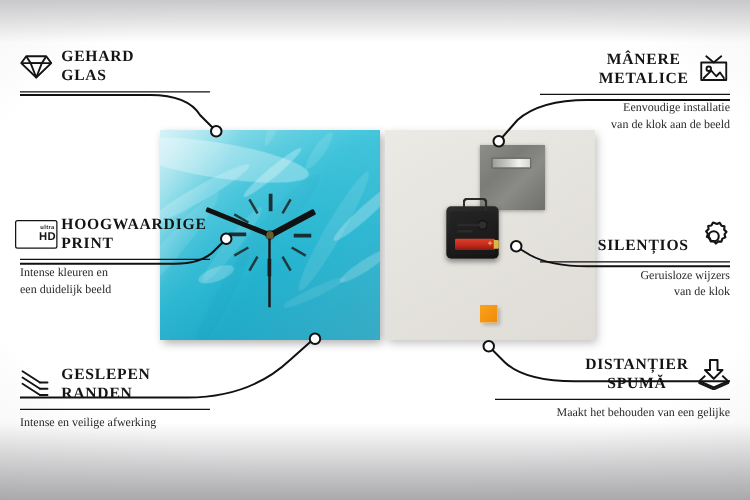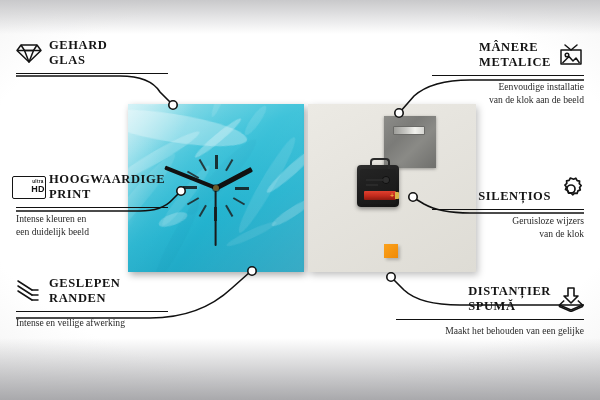--- a/index.html
+++ b/index.html
@@ -79,21 +79,21 @@
 
   
   .lines{position:absolute;inset:0;width:600px;height:400px;pointer-events:none;}
 
   
   .callout{position:absolute;}
   .callout .row{display:flex;align-items:center;gap:7px;}
   .callout.right .row{justify-content:flex-end;}
   .ttl{font-family:"Liberation Serif",serif;font-size:12.5px;font-weight:700;
     letter-spacing:.6px;color:#141414;line-height:1.22;text-transform:uppercase;}
-  .callout.right .ttl{text-align:left;}
+  .callout.right .ttl{text-align:center;}
   .rule{height:1.6px;background:#111;margin:4px 0 5px 0;}
   .desc{font-family:"Liberation Serif",serif;font-size:9.6px;color:#2a2a2a;line-height:1.3;}
   .callout.right .desc{text-align:right;}
   .ico{flex:0 0 auto;width:26px;height:26px;display:flex;align-items:center;justify-content:center;}
   .ico svg{display:block;}
   .hd-box{width:26px;height:21px;border:1.6px solid #141414;border-radius:2px;
     display:flex;flex-direction:column;align-items:center;justify-content:center;line-height:1;padding-left:18px;}
   .hd-box .u{font-family:"Liberation Sans",sans-serif;font-size:4.6px;font-weight:700;letter-spacing:.3px;color:#141414;}
   .hd-box .h{font-family:"Liberation Sans",sans-serif;font-size:9px;font-weight:700;letter-spacing:.2px;color:#141414;margin-top:.5px;}
 </style>
@@ -238,21 +238,21 @@
         </span>
       </span>
       <span class="ttl"><span>HOOGWAARDIGE</span><br><span>PRINT</span></span>
     </div>
     <div class="rule"></div>
     <div class="desc">
       <span>Intense kleuren en</span><br><span>een duidelijk beeld</span>
     </div>
   </div>
 
-  <div class="callout left" style="left:16px;top:276px;width:152px;">
+  <div class="callout left" style="left:16px;top:292px;width:152px;">
     <div class="row">
       <span class="ico">
         <svg width="26" height="24" viewBox="0 0 26 24">
           <g stroke="#141414" stroke-width="1.5" fill="none" stroke-linecap="round">
             <path d="M2,2 L16,11"></path>
               <path d="M2,7 L16,16"></path>
               <path d="M2,12 L16,21"></path>
             <path d="M16,11 L22,11"></path>
               <path d="M16,16 L22,16"></path>
               <path d="M16,21 L22,21"></path>

